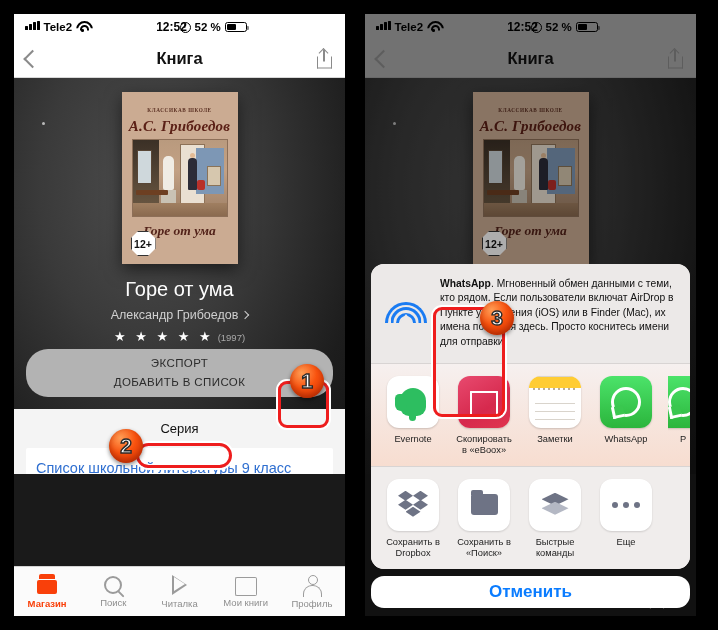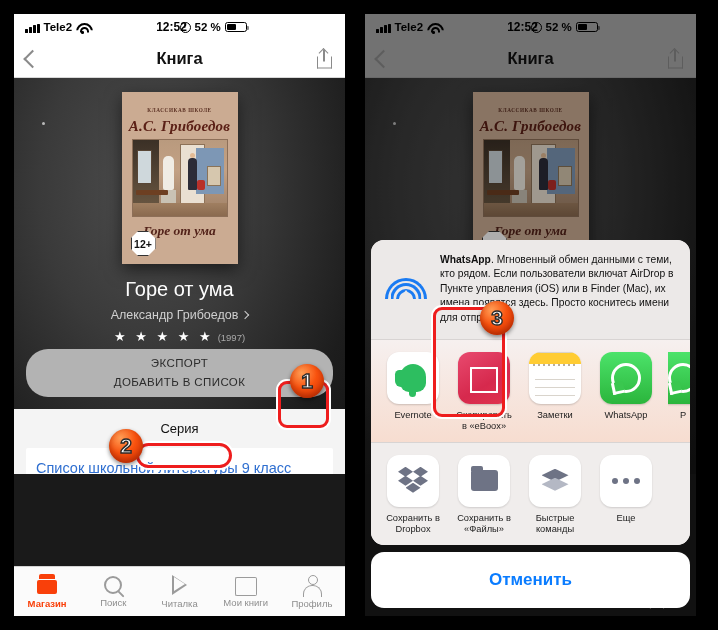--- a/index.html
+++ b/index.html
@@ -29,21 +29,21 @@
   
   .statusbar {
     position: relative;
     height: 26px;
     background: #fff;
     display: flex; align-items: center;
     padding: 0 11px;
     font-size: 11.5px; font-weight: bold; color: #000;
   }
   .statusbar.dim { background: #a8a8a8; }
-  .sb-left { display: flex; align-items: flex-end; gap: 4px; flex: 1; }
+  .sb-left { display: flex; align-items: flex-start; gap: 4px; flex: 1; }
   .sb-center { position: absolute; left: 0; right: 16px; text-align: center; font-size: 12px; font-weight: bold; pointer-events:none;}
   .sb-right { display: flex; align-items: center; gap: 4px; flex: 1; z-index:2;}
   .bars { display: flex; align-items: flex-end; gap: 1.5px; height: 9px; }
   .bars i { display: block; width: 2.5px; background: #000; border-radius: .5px; }
   .bars i:nth-child(1) { height: 4px; }
   .bars i:nth-child(2) { height: 6px; }
   .bars i:nth-child(3) { height: 8px; }
   .bars i:nth-child(4) { height: 9px; }
   .wifi { width: 13px; height: 10px; position: relative; }
   .wifi::before{
@@ -275,21 +275,21 @@
   .fold::before{ content:""; position:absolute; left:0; top:-4px; width:12px; height:5px; background:#6e7385; border-radius:2px 2px 0 0;}
   .shortcut { width:27px; height:24px; position:relative;}
   .shortcut i { position:absolute; left:0; width:27px; height:13px; background:#7a7f90;
       clip-path: polygon(50% 0,100% 50%,50% 100%,0 50%);}
   .shortcut i:nth-child(1){ top:0; background:#6e7385;}
   .shortcut i:nth-child(2){ top:9px; background:#b4b8c4;}
   .dots { display:flex; gap:4.5px;}
   .dots i { width:6.5px; height:6.5px; border-radius:50%; background:#6e7385;}
 
   .cancel {
-    background:#fff; border-radius:13px; height:56px;
+    background:#fff; border-radius:13px; height:32px;
     display:flex; align-items:center; justify-content:center;
     color:#0a7cff; font-size:17px; font-weight:bold;
   }
   .ghost-tabbar {
     position:absolute; left:0; right:0; bottom:0; height:26px; z-index:4;
     display:flex; align-items:center;
   }
   .ghost-tabbar span { flex:1; text-align:center; font-size:9.5px; color:#7f7a78; }
 </style>
 </head>
@@ -549,21 +549,21 @@
                     <i></i>
                     <i></i>
                   </span>
                 </span>
               <span class="cell-lbl">Сохранить в Dropbox</span>
             </div>
             <div class="cell">
               <span class="act-ic">
                   <span class="fold"></span>
                 </span>
-              <span class="cell-lbl">Сохранить в «Файлы»</span>
+              <span class="cell-lbl">Сохранить в «Поиск»</span>
             </div>
             <div class="cell">
               <span class="act-ic">
                   <span class="shortcut">
                     <i></i>
                     <i></i>
                   </span>
                 </span>
               <span class="cell-lbl">Быстрые команды</span>
             </div>

